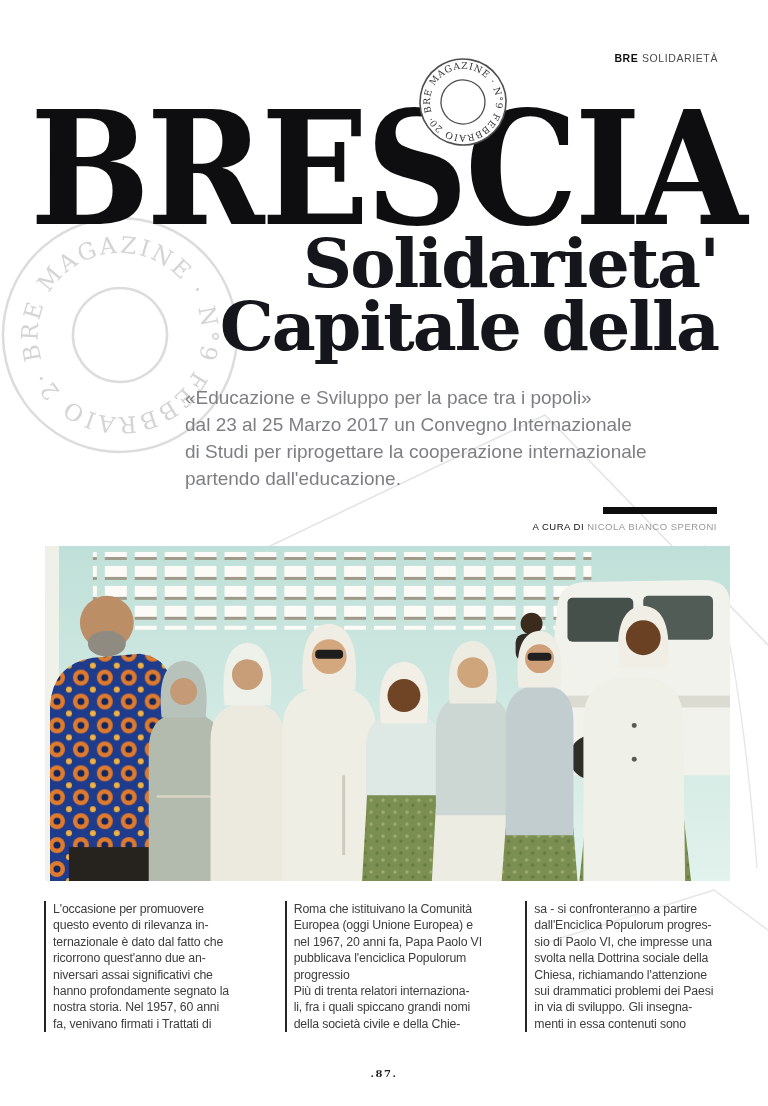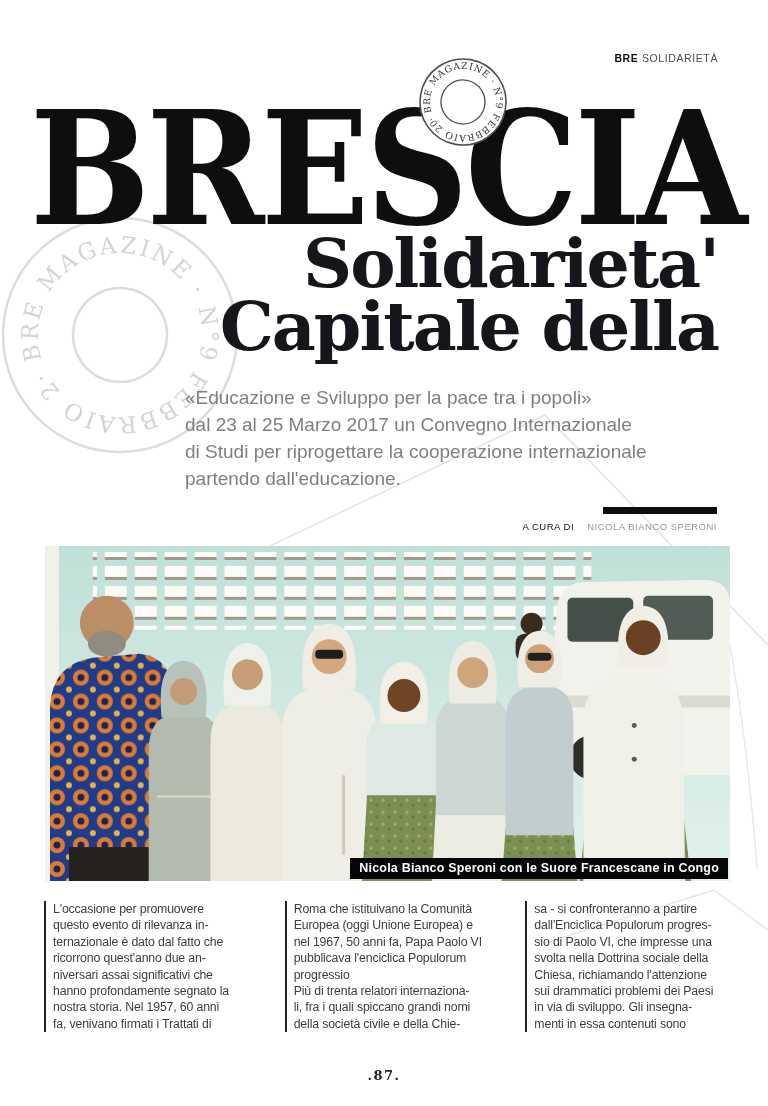--- a/index.html
+++ b/index.html
@@ -18,32 +18,32 @@
   .headline{top:232px;right:50px;text-align:right;
     font-family:"DejaVu Serif", serif;font-weight:bold;
     font-size:68px;line-height:63px;letter-spacing:-2px;color:#14161c;}
   
   .standfirst{top:384px;right:23px;width:560px;text-align:left;
     font-size:19px;line-height:27px;color:#7d7f82;white-space:pre-line;}
   
   .byline-rule{top:507px;right:51px;width:114px;height:7px;background:#0d0d0d;}
   .byline{top:521px;right:51px;font-size:9.5px;letter-spacing:.5px;}
   .byline .lab{font-weight:normal;color:#0f0f0f;}
-  .byline .nam{color:#979797;margin-left:10px;}
+  .byline .nam{color:#979797;}
   
   .photo{top:546px;left:44px;width:687px;height:335px;}
   .photo-caption{position:absolute;right:3px;bottom:2px;background:#060606;color:#ffffff;
     font-weight:bold;font-size:12.5px;line-height:15px;padding:3px 9px;letter-spacing:.2px;}
   
   .cols{top:901px;left:44px;width:690px;display:flex;gap:32px;align-items:flex-end;}
   .col{width:211px;border-left:2px solid #242424;padding-left:7px;box-sizing:border-box;
     font-size:12.3px;line-height:16.4px;letter-spacing:-.15px;color:#3d3d3d;white-space:pre-line;}
   
   .pagenum{top:1068px;left:0;width:768px;text-align:center;
-    font-family:"DejaVu Serif", serif;font-weight:bold;font-size:13px;letter-spacing:1.5px;color:#222;}
+    font-family:"DejaVu Serif", serif;font-weight:bold;font-size:10px;letter-spacing:1.5px;color:#222;}
 </style>
 </head>
 <body>
 
 <div class="page">
 
   <svg class="abs" style="top:0;left:0;" width="768" height="1106" viewBox="0 0 768 1106" fill="none">
     <polyline points="230,565 545,415 768,645" stroke="#e4e4e4" stroke-width="1.6"></polyline>
     <path d="M 705 545 Q 740 650 757 868" stroke="#e7e7e7" stroke-width="1.4"></path>
     <polyline points="545,943 714,890 768,930" stroke="#e4e4e4" stroke-width="1.4"></polyline>
@@ -194,35 +194,34 @@
 
       <g>
         <path d="M 536 336 L 543 268 L 640 266 L 648 336 Z" fill="url(#skirtPat)"></path>
         <path d="M 540 336 L 540 175 Q 540 138 576 132 L 606 132 Q 640 138 640 175 L 642 336 Z" fill="#eff0e8"></path>
         <path d="M 576 122 Q 569 62 600 60 Q 631 62 624 122 Z" fill="#f0eee5"></path>
         <circle cx="600" cy="92" r="17.5" fill="#6b4124"></circle>
         <circle cx="591" cy="180" r="2.5" fill="#5a5a52"></circle>
         <circle cx="591" cy="214" r="2.5" fill="#5a5a52"></circle>
       </g>
     </svg>
-    <div class="photo-caption">Nicola Bianco Speroni con le Suore Francescane in Congo</div>
   </div>
 
   <div class="abs cols">
     <div class="col">L'occasione per promuovere
 questo evento di rilevanza in-
 ternazionale è dato dal fatto che
 ricorrono quest'anno due an-
 niversari assai significativi che
 hanno profondamente segnato la
 nostra storia. Nel 1957, 60 anni
 fa, venivano firmati i Trattati di</div>
     <div class="col">Roma che istituivano la Comunità
 Europea (oggi Unione Europea) e
-nel 1967, 50 anni fa, Papa Paolo VI
+nel 1967, 20 anni fa, Papa Paolo VI
 pubblicava l'enciclica Populorum
 progressio
 Più di trenta relatori internaziona-
 li, fra i quali spiccano grandi nomi
 della società civile e della Chie-</div>
     <div class="col">sa - si confronteranno a partire
 dall'Enciclica Populorum progres-
 sio di Paolo VI, che impresse una
 svolta nella Dottrina sociale della
 Chiesa, richiamando l'attenzione

